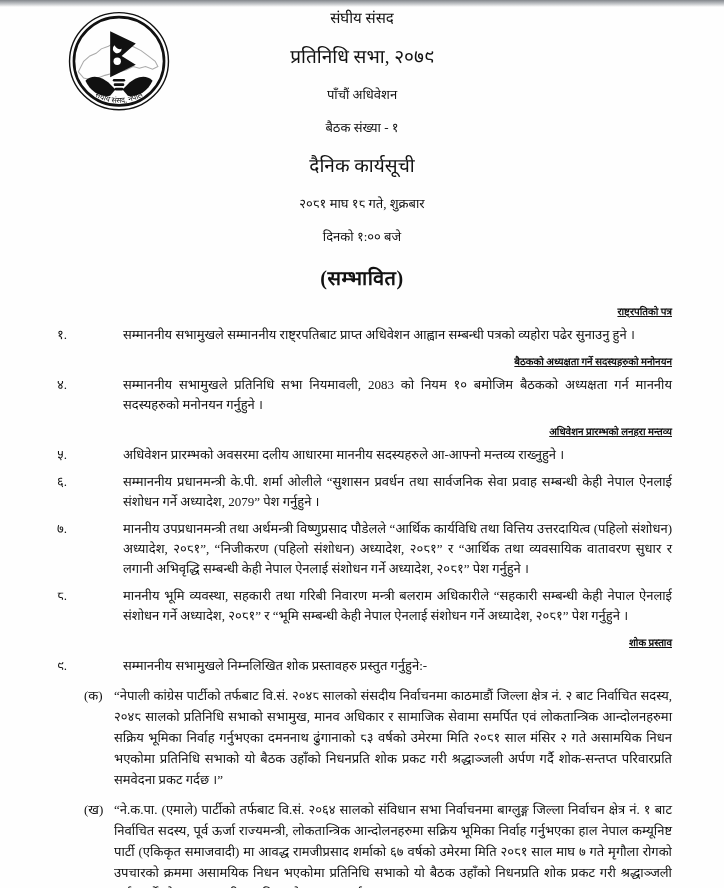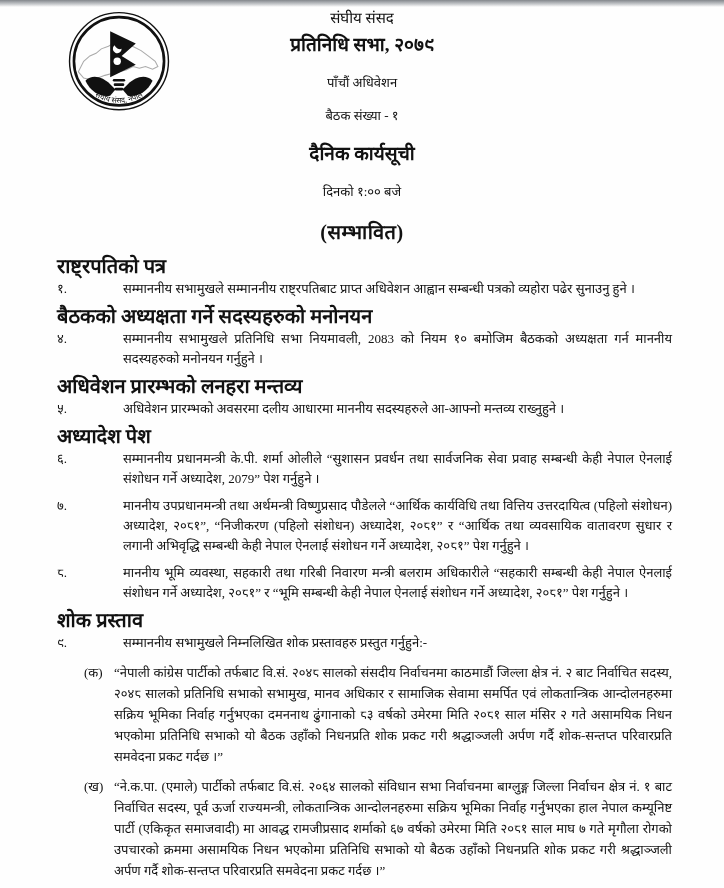--- a/index.html
+++ b/index.html
@@ -15,31 +15,32 @@
   .scan-edge{
     position:absolute;top:0;left:0;right:0;height:7px;
     background:linear-gradient(#83878c,#c9cbce 60%,#fefefe);
   }
   .logo{
     position:absolute;left:62px;top:10px;width:114px;height:106px;
   }
   .header{
     padding-top:8px;text-align:center;line-height:1.35;
   }
-  .h-org{font-size:15px;margin-bottom:4px;}
-  .h-big{font-size:19px;font-weight:bold;margin:3px 0 4px;}
+  .h-org{font-size:15px;margin-bottom:16px;}
+  .h-big{font-size:19px;font-weight:normal;margin:3px 0 4px;}
   .h-small{font-size:13px;margin:16px 0;}
   .h-tent{font-size:20px;font-weight:bold;margin-top:19px;letter-spacing:.5px;}
   .content{
     padding:4px 52px 0 57px;
     font-size:13px;line-height:20px;
   }
   .sec-heading{
-    text-align:left;font-weight:bold;font-size:20px;
+    text-align:right;font-weight:bold;font-size:10px;
     margin:6px 0 3px;
+    text-decoration:underline;
   }
   .item{display:flex;margin-bottom:7px;}
   .item .num{flex:0 0 38px;}
   .item .txt{flex:1;text-align:justify;margin-left:28px;}
   .subitem{display:flex;margin:9px 0 9px 27px;line-height:21px;}
   .subitem .sublabel{flex:0 0 30px;}
   .subitem .txt{flex:1;text-align:justify;}
 </style>
 </head>
 <body>
@@ -68,20 +69,21 @@
       <textPath href="#arcpath" startOffset="50%" text-anchor="middle">संघीय संसद, नेपाल</textPath>
     </text>
   </svg>
 
   <div class="header">
     <div class="h-org">संघीय संसद</div>
     <div class="h-big">प्रतिनिधि सभा, २०७९</div>
     <div class="h-small">पाँचौं अधिवेशन</div>
     <div class="h-small">बैठक संख्या - १</div>
     <div class="h-big">दैनिक कार्यसूची</div>
+    <div class="h-small">२०८१ माघ १८ गते, शुक्रबार</div>
     <div class="h-small">दिनको १:०० बजे</div>
     <div class="h-tent">(सम्भावित)</div>
   </div>
 
   <div class="content">
 
     <div class="section">
       <div class="sec-heading">राष्ट्रपतिको पत्र</div>
       <div class="item">
         <span class="num">१.</span>
@@ -101,21 +103,20 @@
 
     <div class="section">
       <div class="sec-heading">अधिवेशन प्रारम्भको लनहरा मन्तव्य</div>
       <div class="item">
         <span class="num">५.</span>
         <span class="txt">अधिवेशन प्रारम्भको अवसरमा दलीय आधारमा माननीय सदस्यहरुले आ-आफ्नो मन्तव्य राख्नुहुने ।</span>
       </div>
     </div>
 
     <div class="section">
-      <div class="sec-heading">अध्यादेश पेश</div>
       <div class="item">
         <span class="num">६.</span>
         <span class="txt">सम्माननीय प्रधानमन्त्री के.पी. शर्मा ओलीले “सुशासन प्रवर्धन तथा सार्वजनिक सेवा प्रवाह सम्बन्धी केही नेपाल ऐनलाई संशोधन गर्ने अध्यादेश, 2079” पेश गर्नुहुने ।</span>
       </div>
       <div class="item">
         <span class="num">७.</span>
         <span class="txt">माननीय उपप्रधानमन्त्री तथा अर्थमन्त्री विष्णुप्रसाद पौडेलले “आर्थिक कार्यविधि तथा वित्तिय उत्तरदायित्व (पहिलो संशोधन) अध्यादेश, २०८१”, “निजीकरण (पहिलो संशोधन) अध्यादेश, २०८१” र “आर्थिक तथा व्यवसायिक वातावरण सुधार र लगानी अभिवृद्धि सम्बन्धी केही नेपाल ऐनलाई संशोधन गर्ने अध्यादेश, २०८१” पेश गर्नुहुने ।</span>
       </div>
       <div class="item">
         <span class="num">८.</span>

